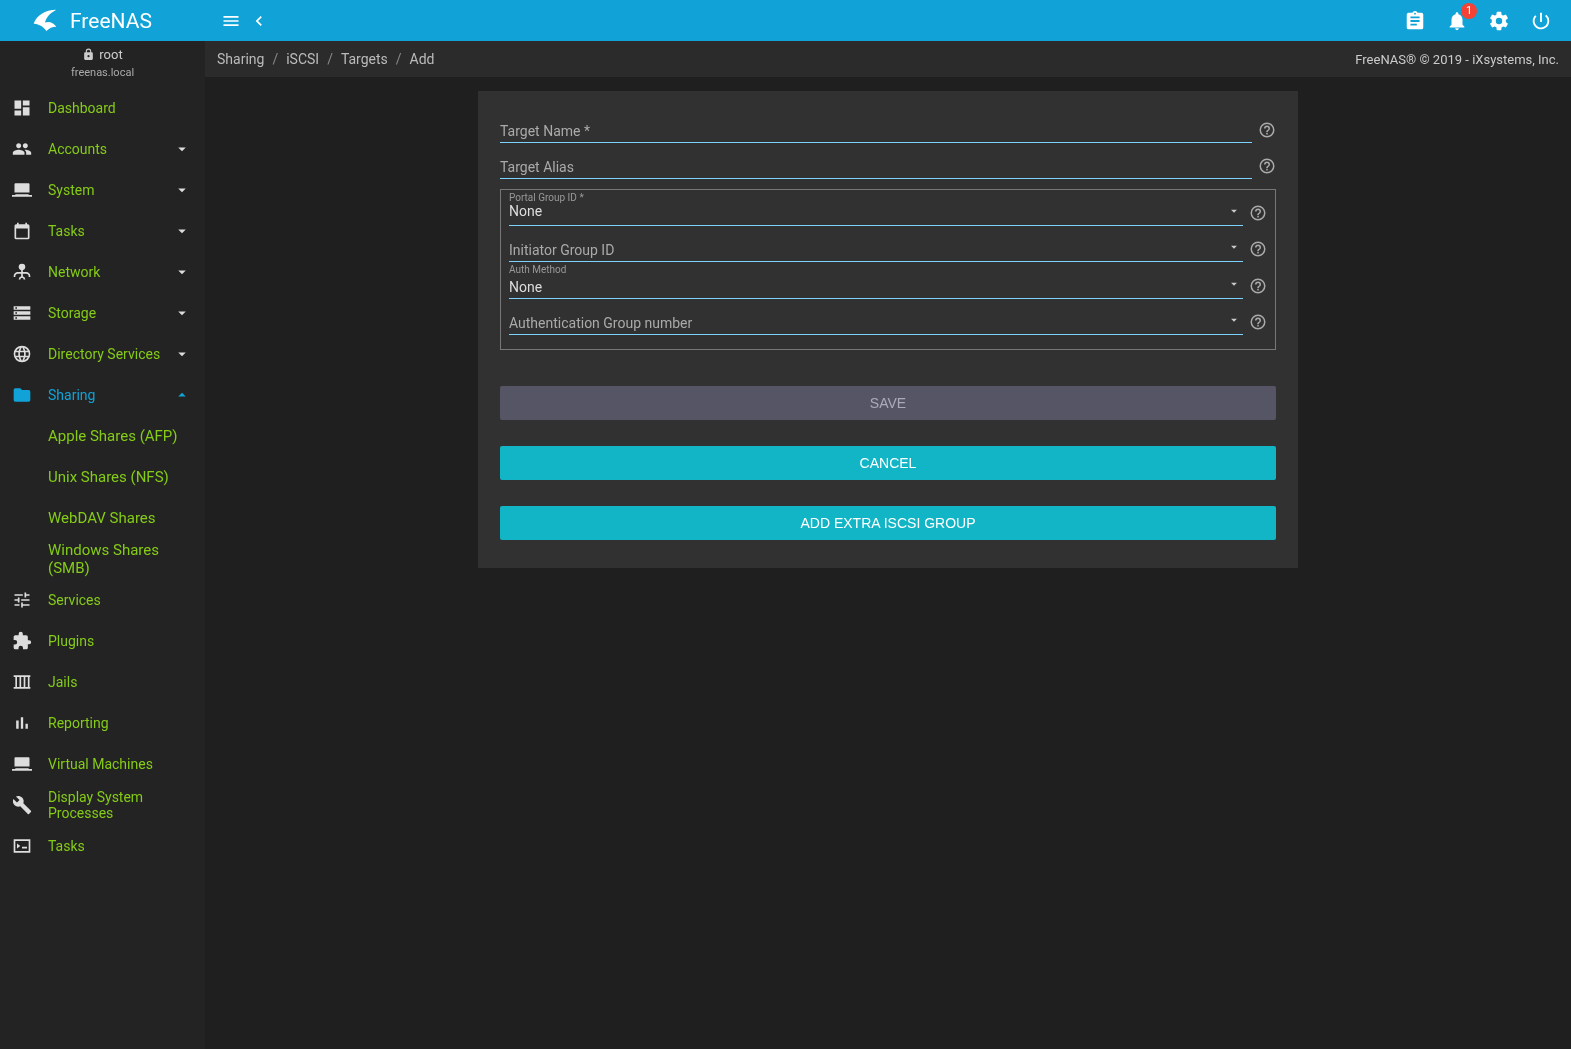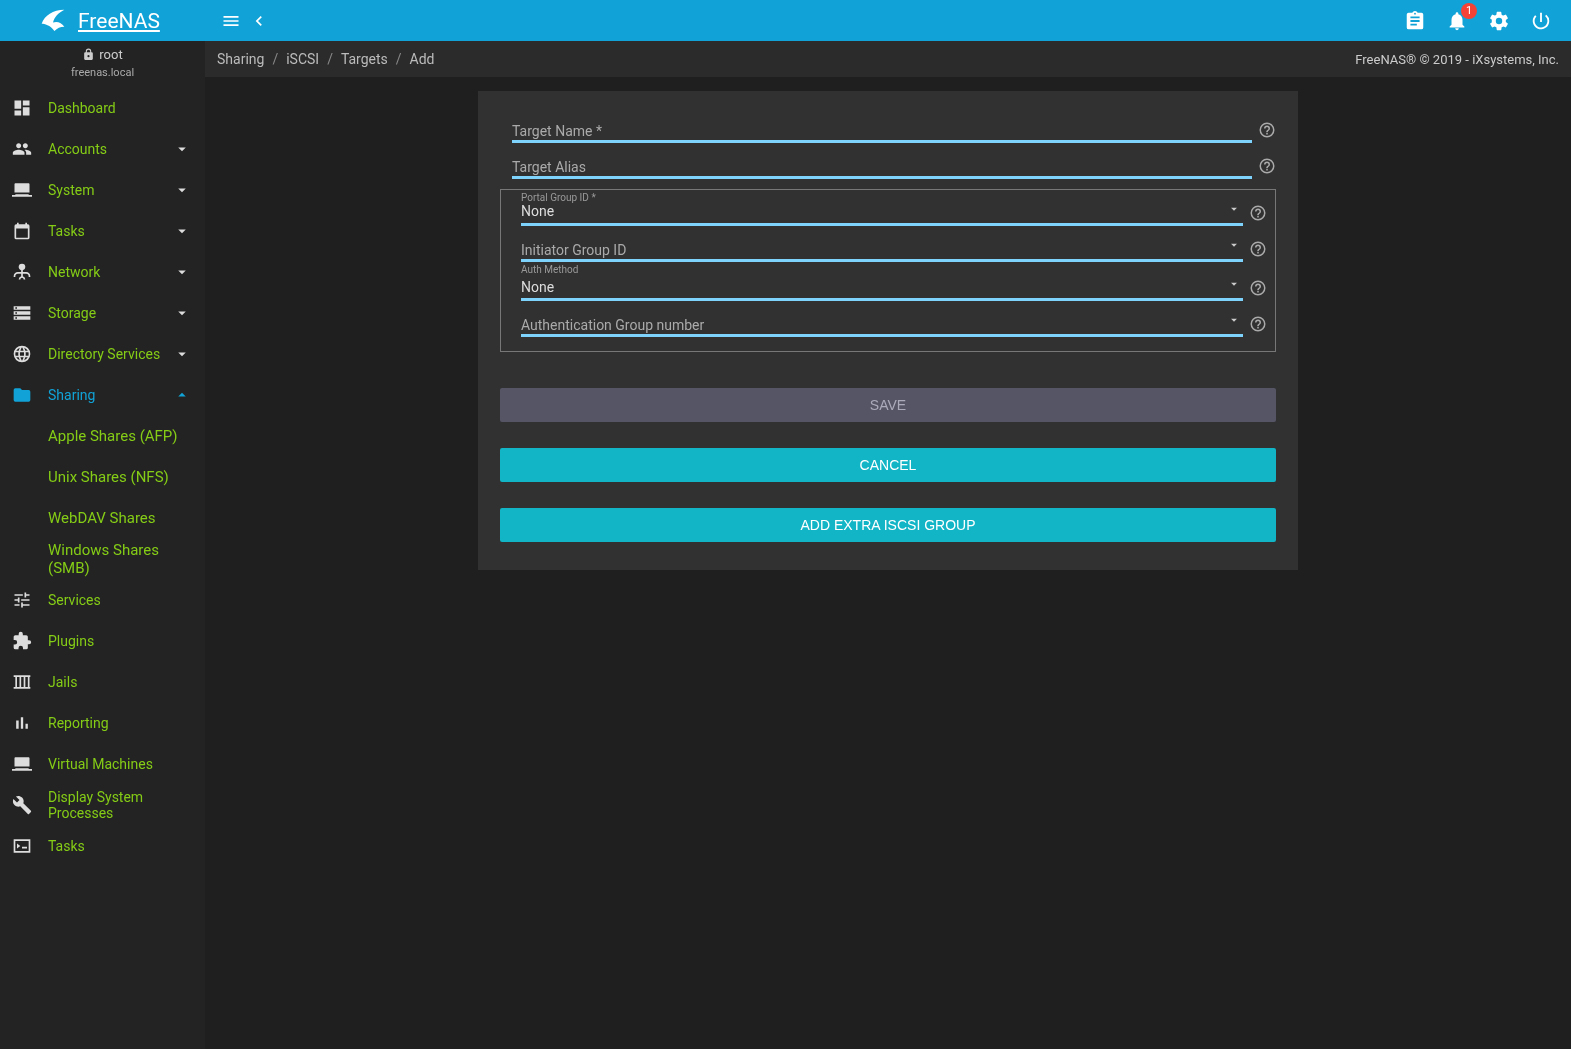--- a/index.html
+++ b/index.html
@@ -16,25 +16,24 @@
     background: #11a3d7;
     display: flex;
     align-items: center;
     color: #fff;
     padding: 0 10px 0 0;
   }
   .logo-area {
     width: 205px;
     display: flex;
     align-items: center;
-    padding-left: 36px;
+    padding-left: 28px;
     font-size: 21px;
     font-weight: 400;
     gap: 8px;
-    text-decoration: underline;
   }
   .logo-area svg { flex-shrink:0; }
   .topbar-left-icons { display:flex; align-items:center; gap: 4px; padding-left: 14px; }
   .topbar-spacer { flex: 1; }
   .topbar-right-icons { display:flex; align-items:center; gap: 18px; padding-right: 8px; }
   .icon-btn {
     width: 24px; height: 24px;
     display:flex; align-items:center; justify-content:center;
     cursor:pointer; position:relative;
   }
@@ -103,24 +102,23 @@
     background: #313131;
     padding: 20px 22px 28px;
   }
   .field-row {
     display:flex; align-items:flex-end; gap:6px;
     margin-bottom: 4px;
     position:relative;
   }
   .field {
     flex:1; position:relative;
-    border-bottom: 3px solid #7dd3fc;
+    border-bottom: 1px solid #7dd3fc;
     padding: 12px 0 2px;
     min-height: 32px;
-    margin-left: 12px;
   }
   .field .float-label {
     position:absolute; left:0; top:12px;
     font-size:14px; color:#aaa;
     transition: all .1s;
     pointer-events:none;
   }
   .field.has-value .float-label, .field.small-label .float-label {
     top: -2px; font-size: 10px; color:#999;
   }

